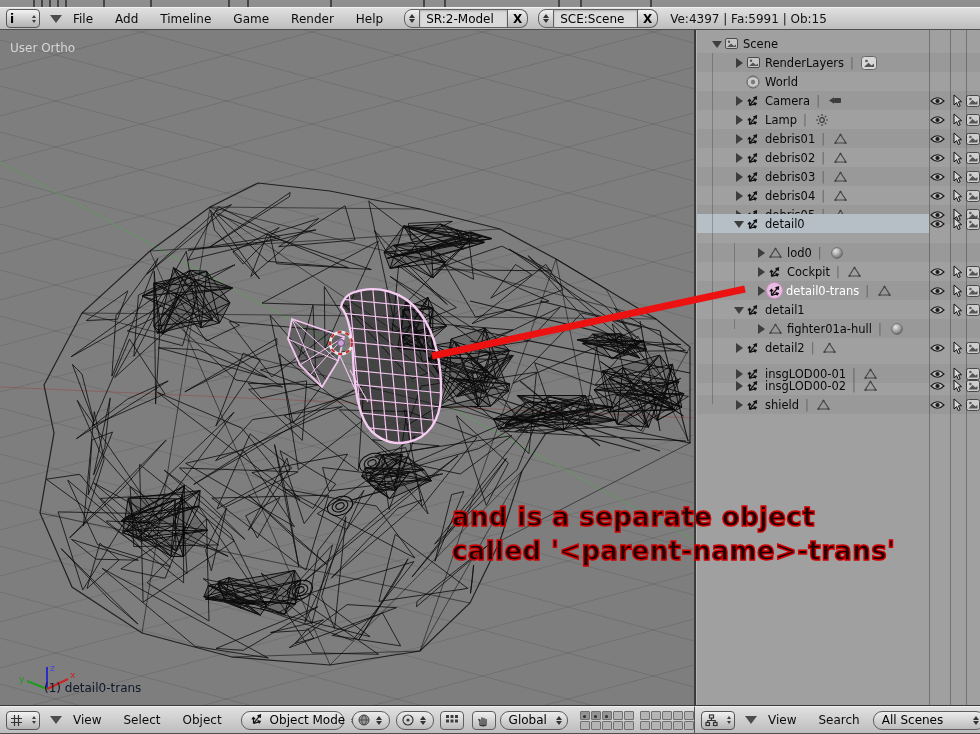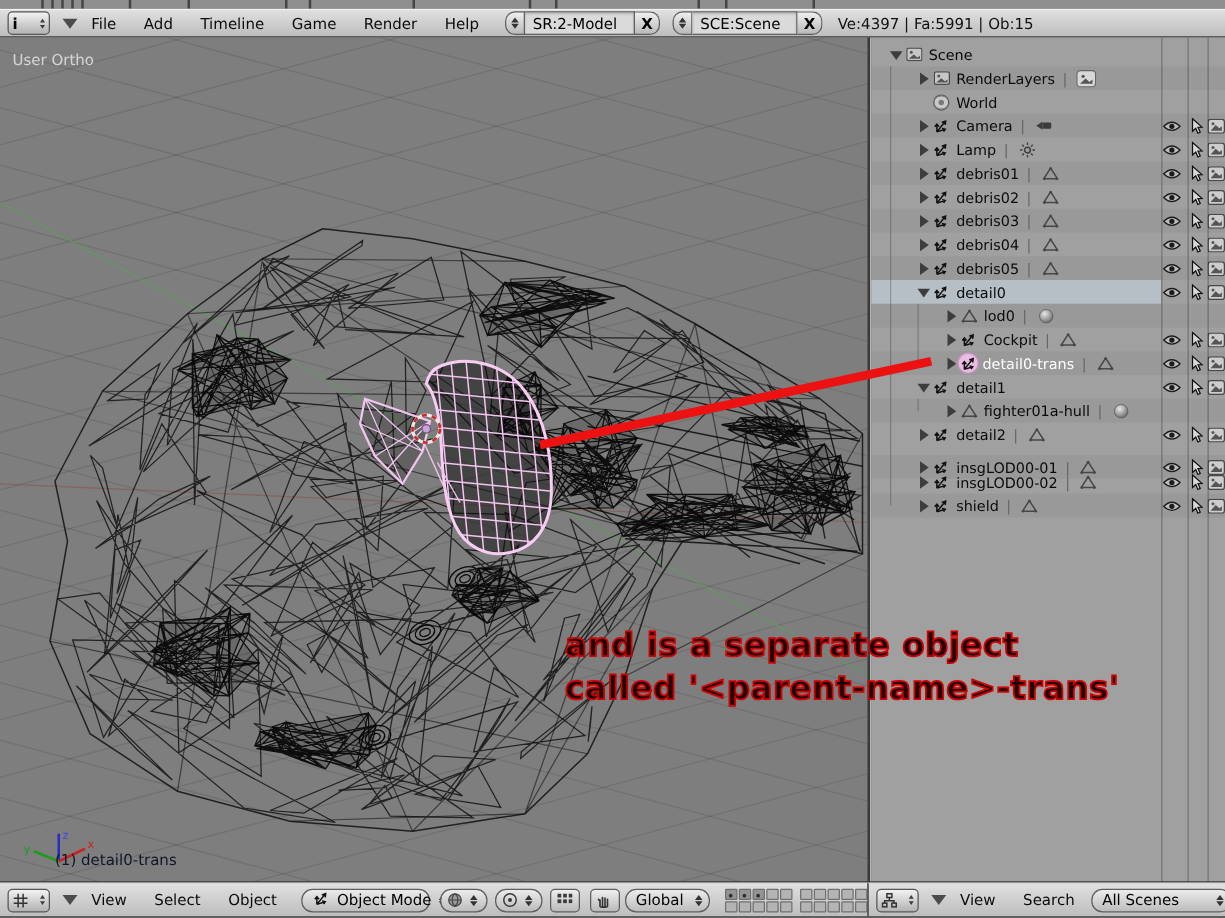--- a/index.html
+++ b/index.html
@@ -555,21 +555,21 @@
             </svg>
           </span>
           <span class="otoggle t2">
             <svg width="14" height="12">
               <rect x="0.5" y="0.5" width="13" height="11" rx="2" fill="#cdcdcd" stroke="#484848"></rect>
               <circle cx="4.4" cy="4" r="1.2" fill="#555"></circle>
               <path d="M2.5 9.5L6.5 5L9.5 7.5L11.5 6L11.5 9.5Z" fill="#555"></path>
             </svg>
           </span>
         </div>
-        <div class="orow sel" style="top: 194px;">
+        <div class="orow sel" style="top: 184px;">
           <span class="ind" style="width: 36px;"></span>
           <span class="tri down"></span>
           <span class="oicon">
             <svg width="14" height="13">
               <path d="M3.5 11.5L3.5 5.8M1.8 7.4L3.5 5.4L5.2 7.4M3.5 11.5L9.6 9.6M7.6 8.7L10.2 9.4L8.9 11.3M3.5 11.5L10 3.4M7.4 3.9L10.5 2.8L10.2 6" stroke="#111" fill="none" stroke-width="1.2"></path>
             </svg>
           </span>
           <span class="olabel">detail0</span>
           <span class="otoggle t0">
             <svg width="15" height="10">

